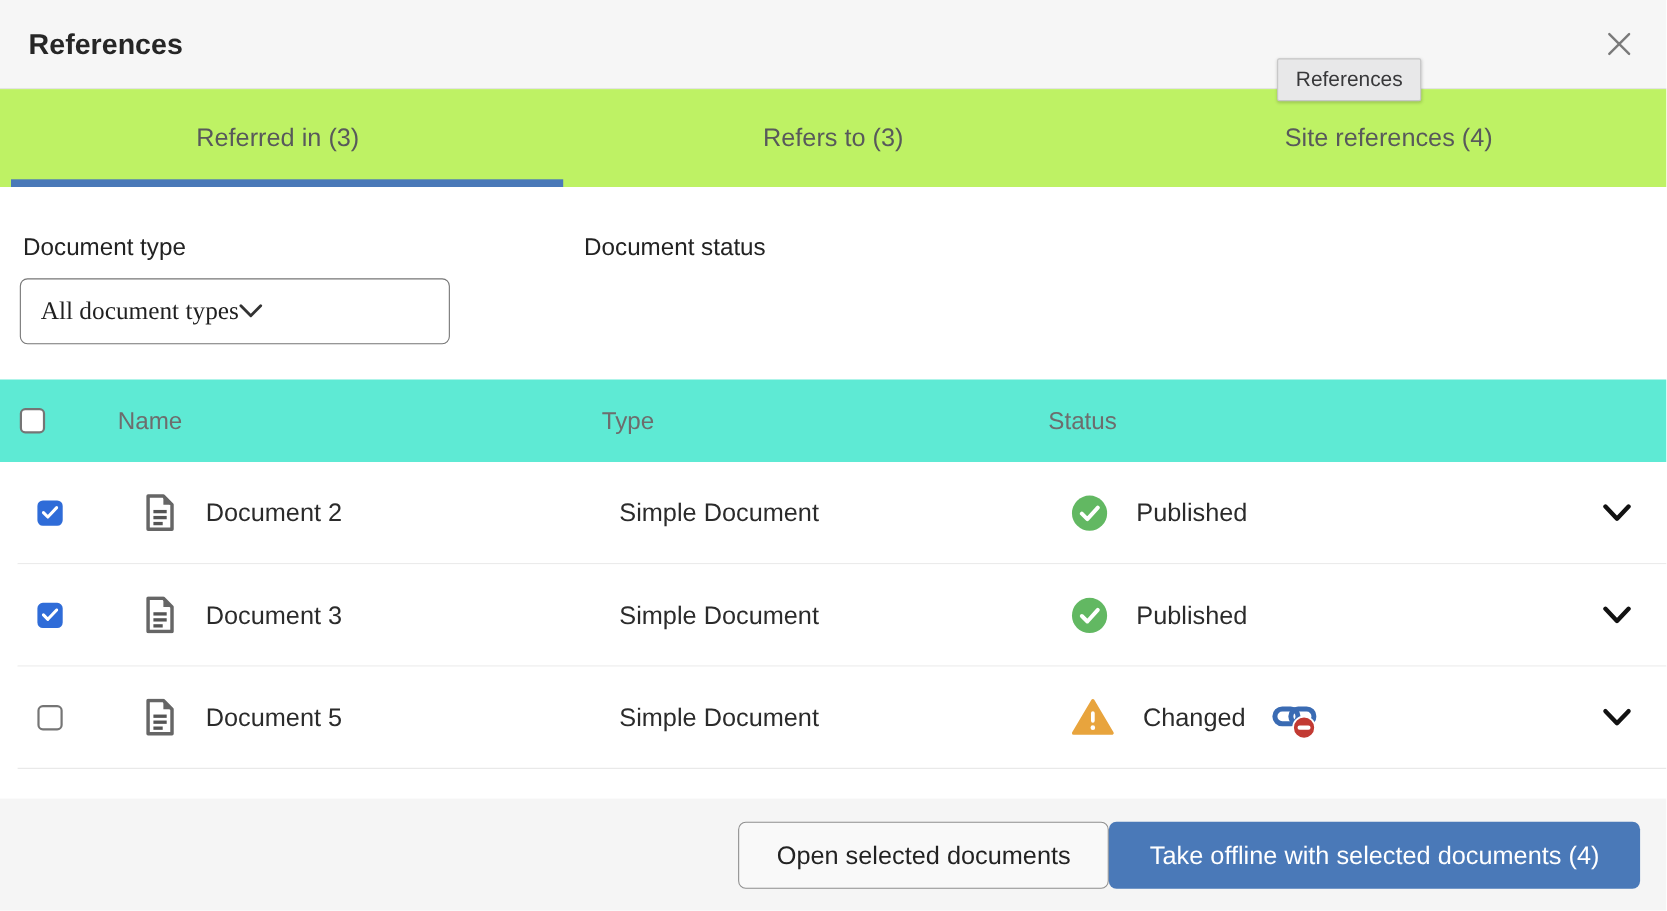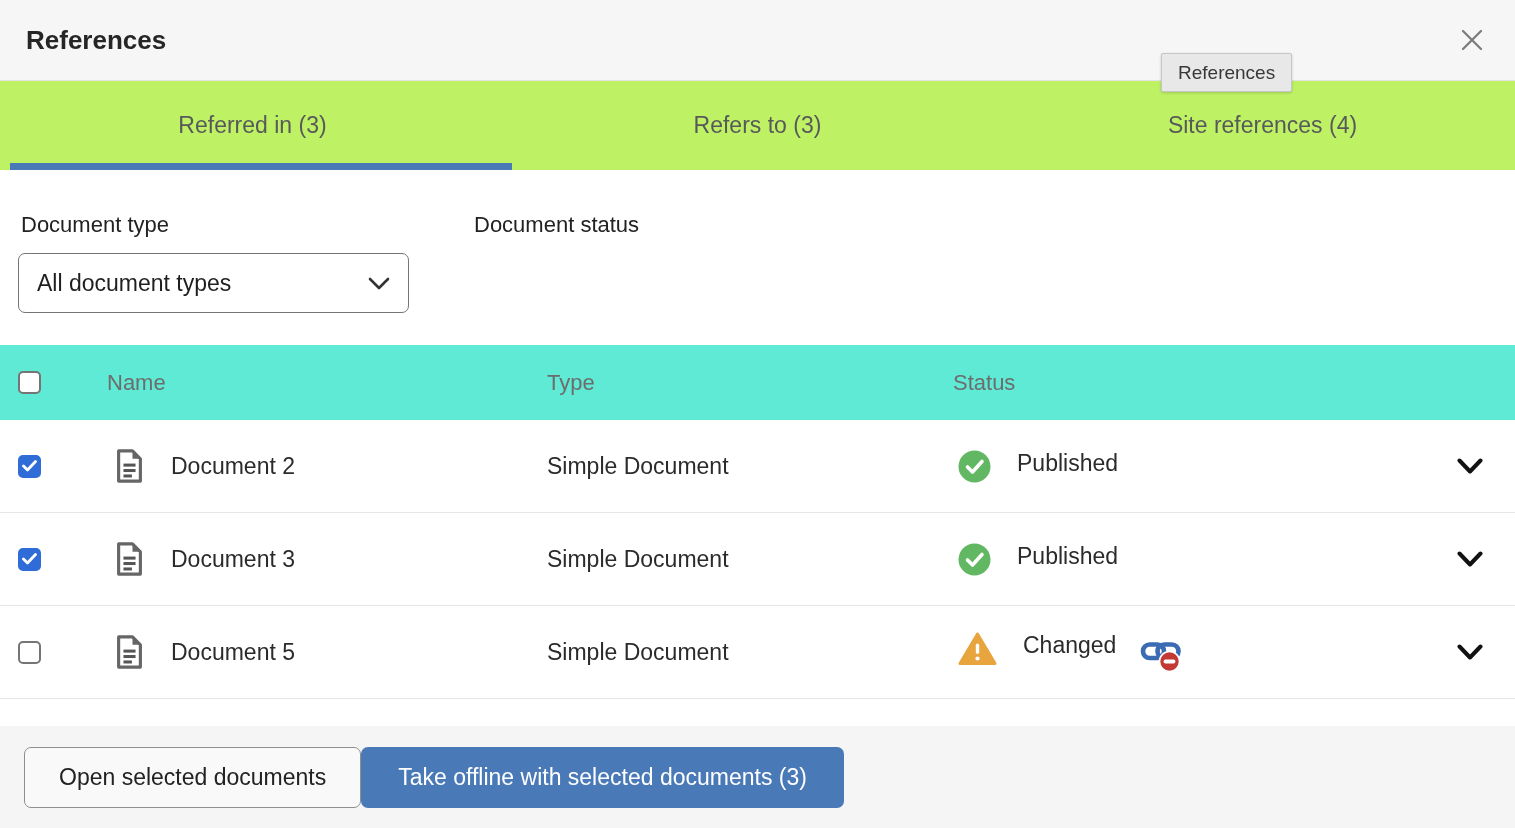--- a/index.html
+++ b/index.html
@@ -37,65 +37,65 @@
   .tab {
     flex:1; position:relative;
     display:flex; align-items:center; justify-content:center;
     font-size:23px; color:#58595b; cursor:pointer;
   }
   .tab.active::after {
     content:""; position:absolute; bottom:0; left:10px; width:502px; height:7px;
     background:var(--accent-blue,#4a79b8);
   }
   
-  .filters { display:flex; margin:42px 0 0 18px; column-gap:62px; }
+  .filters { display:flex; margin:42px 0 0 18px; column-gap:119px; }
   .filter { width:391px; }
   .filter-label { font-size:22px; color:#222; margin-left:3px; }
   .select {
     margin-top:15px; height:60px; width:100%;
     border:1.5px solid #767676; border-radius:7px; background:#fff;
-    display:flex; align-items:center; justify-content:space-between;
-    padding:0 18px; font-size:23px; color:#1f1f1f; cursor:pointer;
+    display:flex; align-items:center; 
+    padding:0 18px; font-size:23px; color:#1f1f1f; cursor:pointer;font-family:Liberation Serif, serif;
   }
   
   .table { margin-top:32px; }
   .thead {
     height:75px; background:#5eead4;
     display:flex; align-items:center;
     font-size:22px; color:#6d6d6d;
   }
   .trow {
     height:93px; display:flex; align-items:center;
-    border-bottom:1px solid #e7e7e7; background:#fff;
+    border-bottom:1px solid #e7e7e7; background:#fff;margin-left:16px;
   }
   .c1 { width:107px; padding-left:18px; display:flex; align-items:center; }
   .c2 { width:440px; display:flex; align-items:center; }
   .c3 { width:406px; }
-  .c4 { flex:1; display:flex; }
+  .c4 { flex:1; display:flex; align-items:center; }
   .c5 { width:90px; display:flex; justify-content:center; }
   .checkbox {
     width:23px; height:23px; border-radius:5px;
     border:2px solid #757575; background:#fff; cursor:pointer;
     display:flex; align-items:center; justify-content:center;
   }
   .checkbox.checked { background:var(--checkbox-blue,#2f6cd8); border-color:var(--checkbox-blue,#2f6cd8); }
   .checkbox svg { display:none; }
   .checkbox.checked svg { display:block; }
   .doc-icon { margin-left:8px; line-height:0; }
   .row-name { margin-left:27px; font-size:23px; color:#2b2b2b; }
   .row-type { font-size:23px; color:#2b2b2b; }
   .status-icon { margin-left:5px; line-height:0; }
   .status-text { margin-left:26px; font-size:23px; color:#2b2b2b; }
   .broken-link { margin-left:24px; line-height:0; }
   .row-chevron { background:none; border:none; cursor:pointer; line-height:0; }
   
   .footer {
     position:absolute; left:0; bottom:0; width:100%; height:102px;
     background:#f5f5f5;
-    display:flex; align-items:center; justify-content:flex-start;
+    display:flex; align-items:center; justify-content:flex-end;
     padding:0 24px;
   }
   .btn-secondary {
     height:61px; padding:0 34px;
     background:#f9f9f9; border:1px solid #8f8f8f; border-radius:7px;
     font-size:23px; color:#222; cursor:pointer;
     font-family:inherit;
   }
   .btn-primary {
     height:61px; padding:0 37px;
@@ -302,16 +302,16 @@
                 </svg>
         </span>
       </button>
     </div>
   </div>
       </div>
   </div>
 
   <div class="footer">
     <button class="btn-secondary">Open selected documents</button>
-    <button class="btn-primary">Take offline with selected documents (3)</button>
+    <button class="btn-primary">Take offline with selected documents (4)</button>
   </div>
 
 </div>
 
 </body></html>

